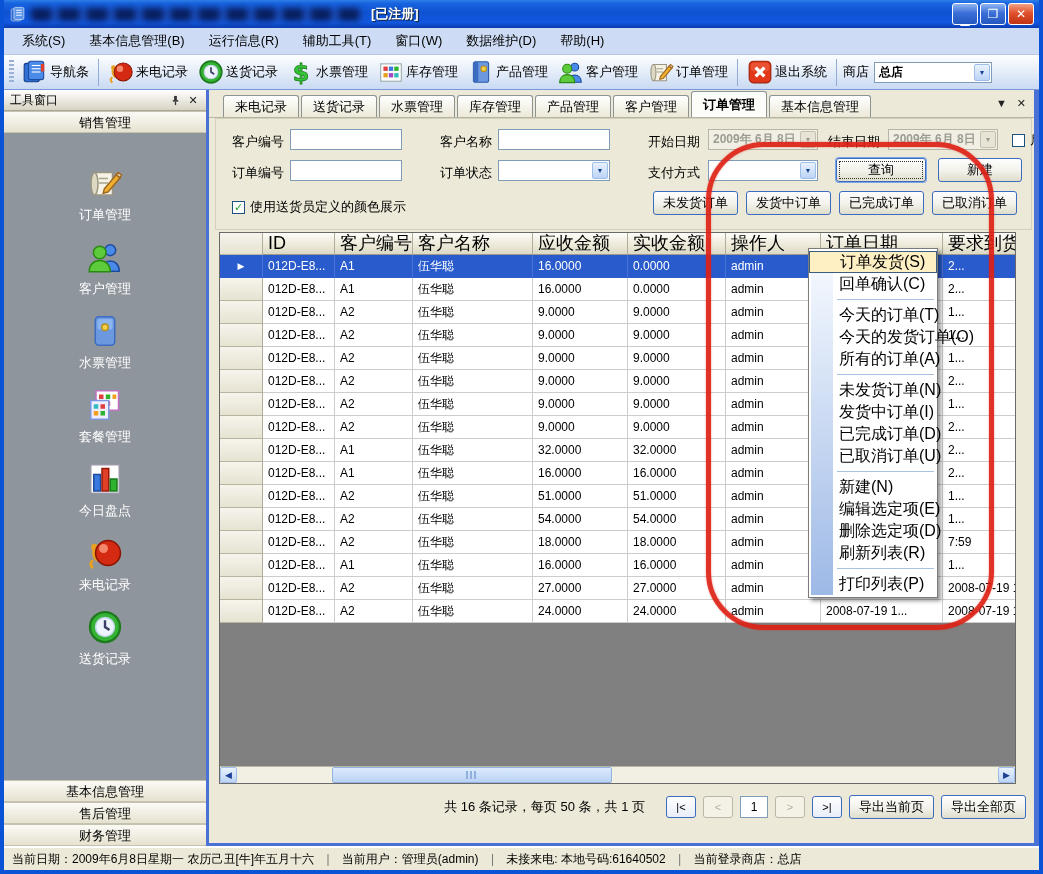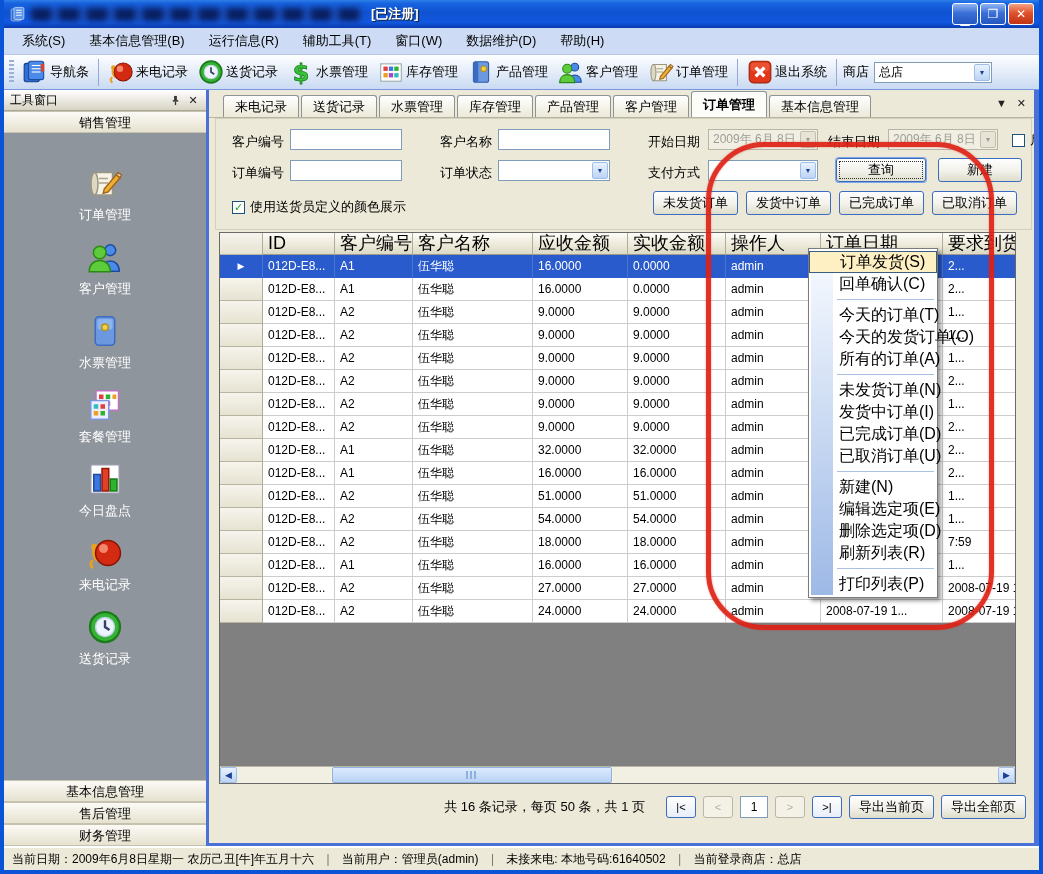--- a/index.html
+++ b/index.html
@@ -27,21 +27,21 @@
   
   .toolbar{position:absolute;left:0;top:55px;right:0;height:35px;display:flex;align-items:center;
     background:linear-gradient(180deg,#fdfeff,#e2ebf8 55%,#c9daf3);border-bottom:1px solid #7a96df;padding:0 2px;}
   .tb-grip{width:5px;height:24px;margin:0 3px;background:repeating-linear-gradient(180deg,#9ab0d8 0 2px,transparent 2px 4px);}
   #tb-items{display:flex;align-items:center;height:100%;}
   .tb-item{display:flex;align-items:center;gap:2px;padding:2px 5px;height:30px;border-radius:3px;cursor:default;white-space:nowrap;}
   .tb-item svg{width:26px;height:26px;flex:0 0 auto;}
   .tb-sep{width:1px;height:27px;background:#93abd4;margin:0 4px;}
   .shop-group{display:flex;align-items:center;gap:5px;margin-left:2px;white-space:nowrap;}
   
-  .combo{position:relative;height:21px;background:#fff;border:1px solid #7f9db9;font-size:12px;line-height:19px;padding:0 20px 0 4px;overflow:hidden;}
+  .combo{position:relative;height:21px;background:#fff;border:1px solid #7f9db9;font-size:12px;line-height:19px;padding:0 20px 0 4px;overflow:hidden;font-weight:bold;}
   .combo .arrow{position:absolute;right:1px;top:1px;bottom:1px;width:16px;display:flex;align-items:center;justify-content:center;
     font-size:7px;color:#1c3f94;background:linear-gradient(180deg,#e9f2fe,#bcd4f6);border:1px solid #9ebdea;border-radius:2px;}
   .combo.disabled{background:#f1efe3;color:#9d9c93;border-color:#b8b5a6;}
   .combo.disabled .arrow{color:#9d9c93;background:#e7e4d6;border-color:#c2bfae;}
   
   .body{position:absolute;left:0;top:90px;right:0;height:756px;display:flex;}
   
   .sidebar{width:202px;flex:0 0 auto;display:flex;flex-direction:column;background:#8f959c;}
   .sb-title{height:21px;background:linear-gradient(180deg,#ffffff,#d8d4c4);border-bottom:1px solid #aca899;
     display:flex;align-items:center;padding:0 6px;font-size:12px;gap:4px;}

